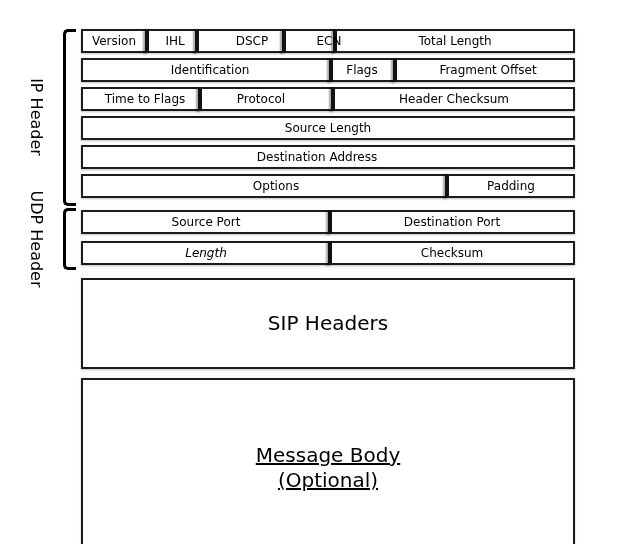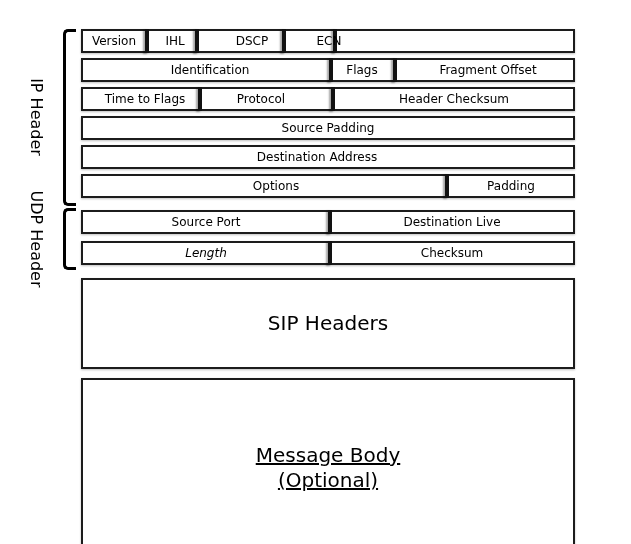--- a/index.html
+++ b/index.html
@@ -93,56 +93,57 @@
 
   <div class="row" style="top:29px;">
     <div class="vd" style="left:62px;"></div>
     <div class="vd" style="left:112px;"></div>
     <div class="vd" style="left:199px;"></div>
     <div class="vd" style="left:250px;"></div>
     <span class="cl" style="left:31px;">Version</span>
     <span class="cl" style="left:92px;">IHL</span>
     <span class="cl" style="left:169px;">DSCP</span>
     <span class="cl" style="left:246px;">ECN</span>
+    <span class="cl" style="left:372px;">Total Length</span>
   </div>
 
   <div class="row" style="top:58px;">
     <div class="vd" style="left:246px;"></div>
     <div class="vd" style="left:310px;"></div>
     <span class="cl" style="left:127px;">Identification</span>
     <span class="cl" style="left:279px;">Flags</span>
     <span class="cl" style="left:405px;">Fragment Offset</span>
   </div>
 
   <div class="row" style="top:87px;">
     <div class="vd" style="left:115px;"></div>
     <div class="vd" style="left:248px;"></div>
     <span class="cl" style="left:62px;">Time to Flags</span>
     <span class="cl" style="left:178px;">Protocol</span>
     <span class="cl" style="left:371px;">Header Checksum</span>
   </div>
 
   <div class="row" style="top:116px;">
-    <span class="cl" style="left:245px;">Source Padding</span>
+    <span class="cl" style="left:245px;">Source Length</span>
   </div>
 
   <div class="row" style="top:145px;">
     <span class="cl" style="left:234px;text-align:center;">Destination Address</span>
   </div>
 
   <div class="row" style="top:174px;">
     <div class="vd" style="left:362px;"></div>
     <span class="cl" style="left:193px;">Options</span>
     <span class="cl" style="left:428px;">Padding</span>
   </div>
 
   <div class="row" style="top:210px;">
     <div class="vd" style="left:245px;"></div>
     <span class="cl" style="left:123px;">Source Port</span>
-    <span class="cl" style="left:369px;">Destination Live</span>
+    <span class="cl" style="left:369px;">Destination Port</span>
   </div>
 
   <div class="row" style="top:241px;">
     <div class="vd" style="left:245px;"></div>
     <span class="cl" style="left:123px;font-style:italic;">Length</span>
     <span class="cl" style="left:369px;">Checksum</span>
   </div>
 
   <div class="bigbox" style="top:278px; height:91px;">
     <span>SIP Headers</span>

